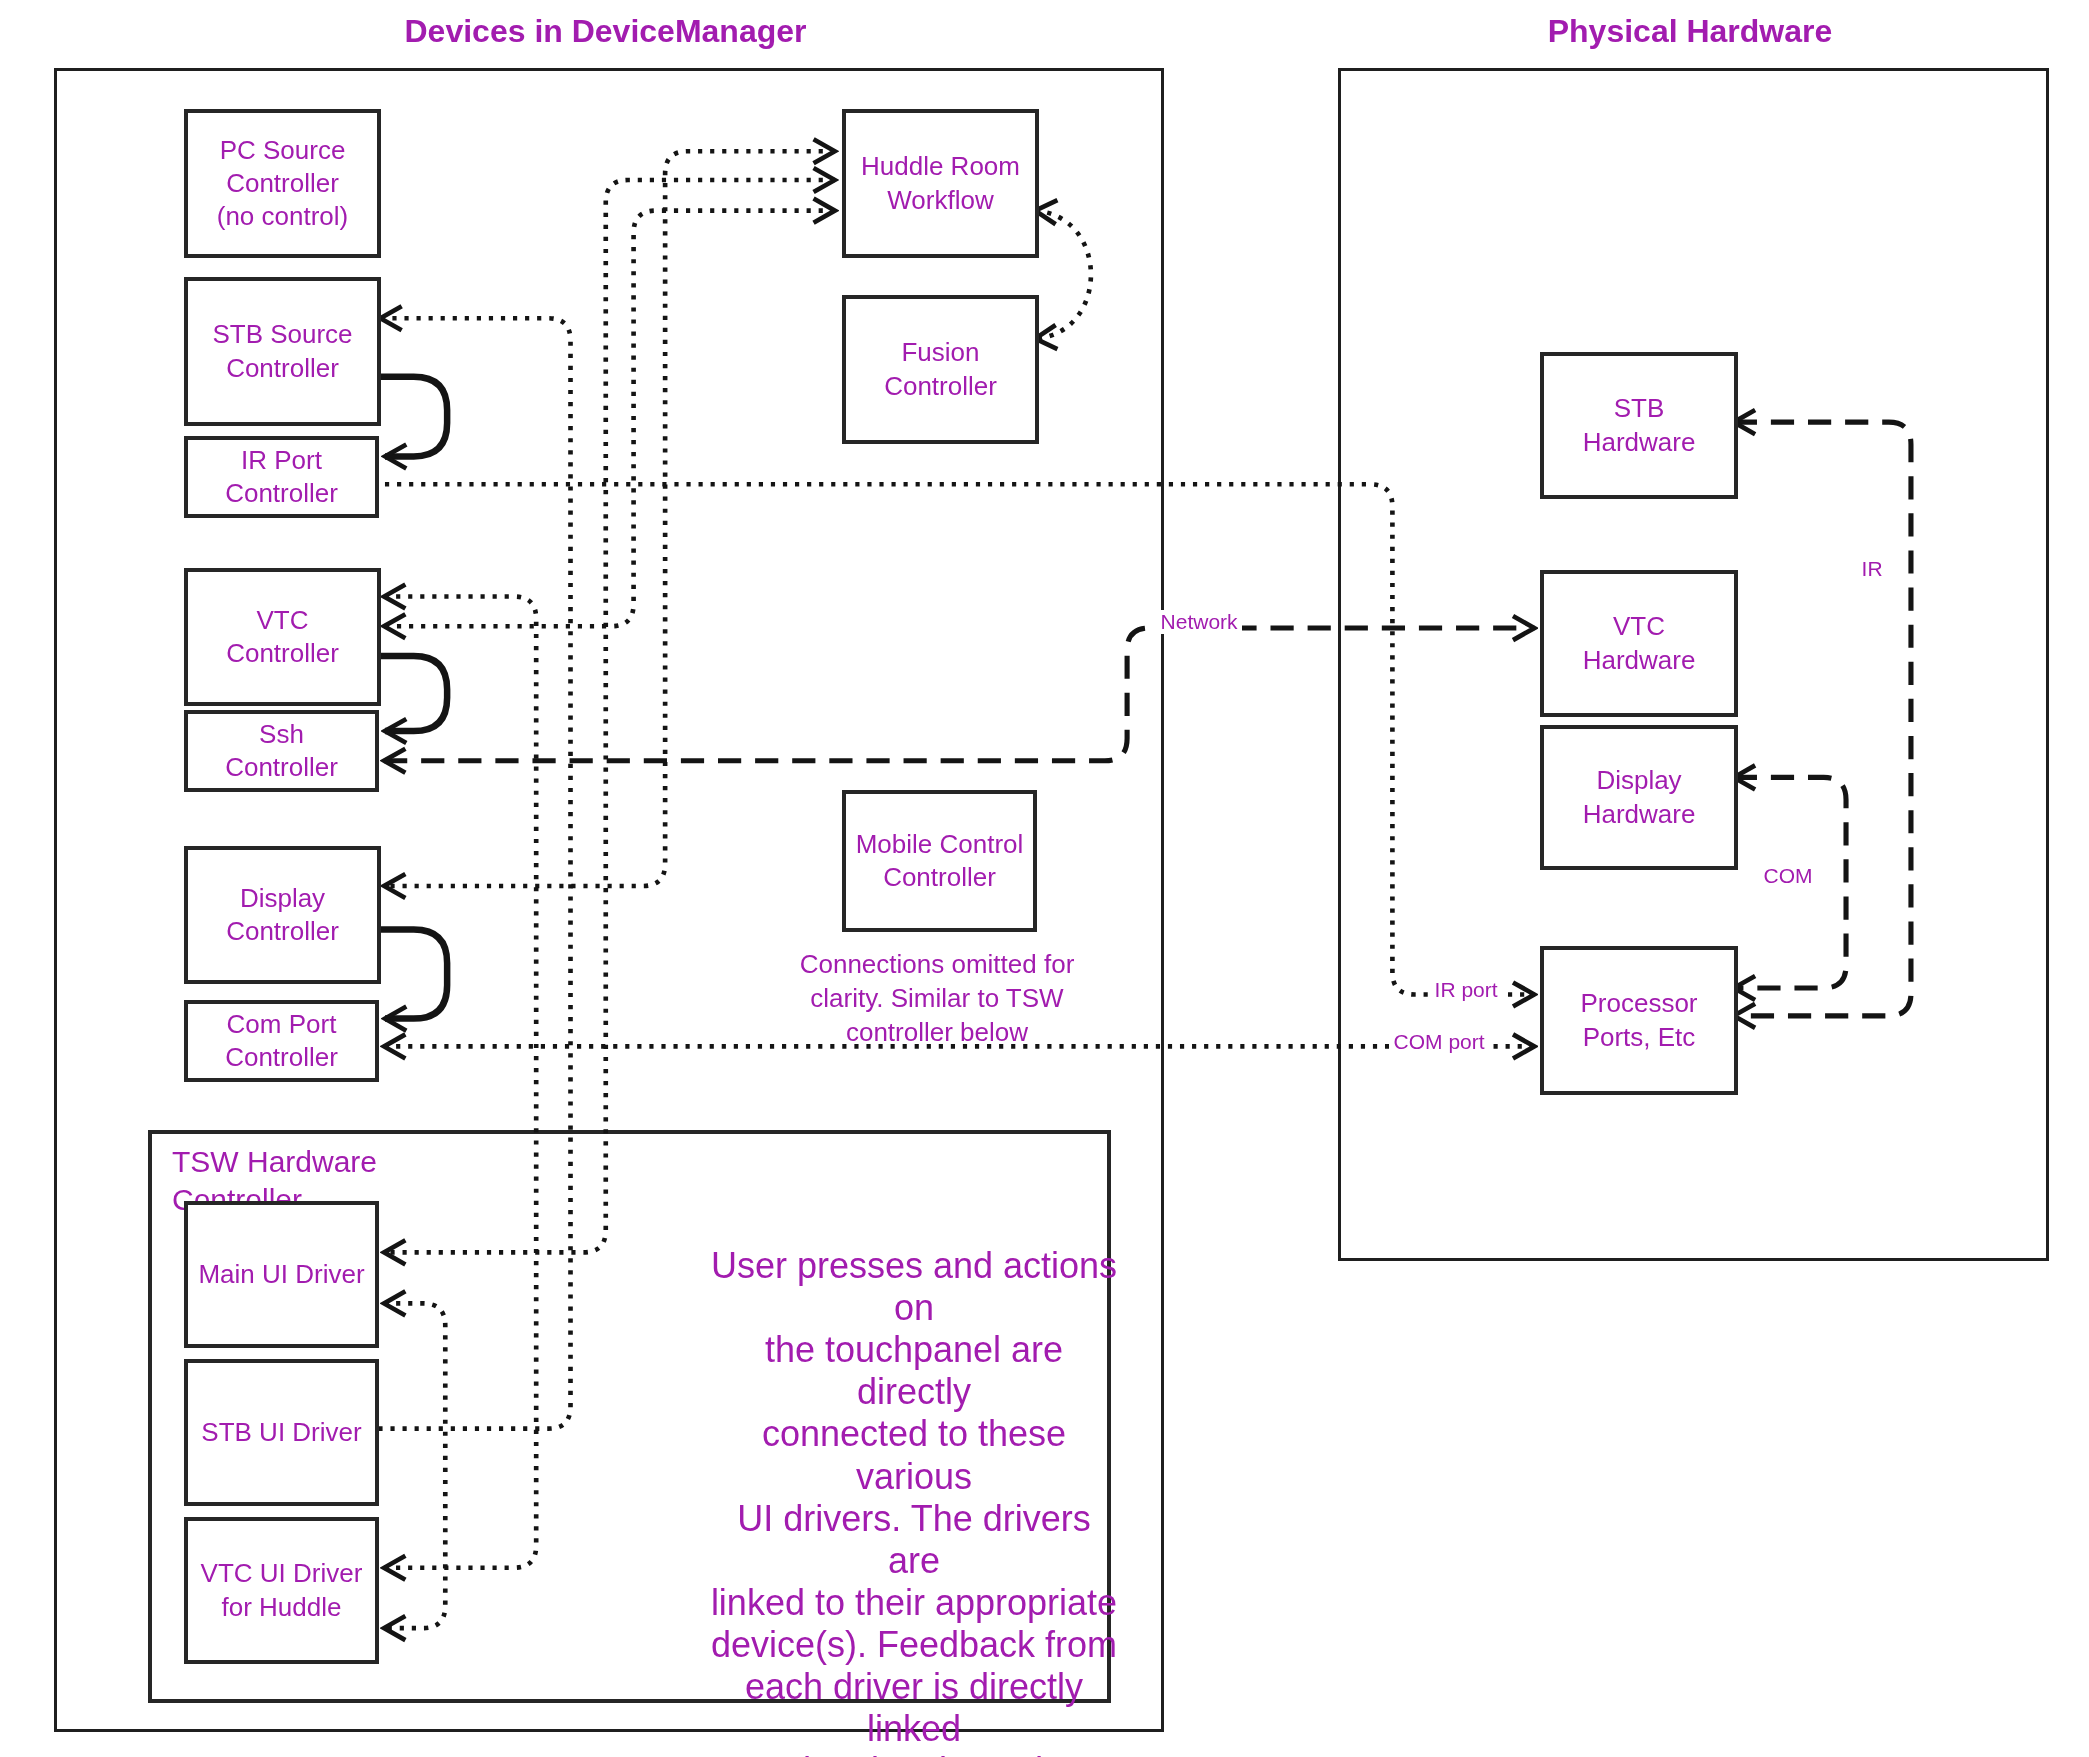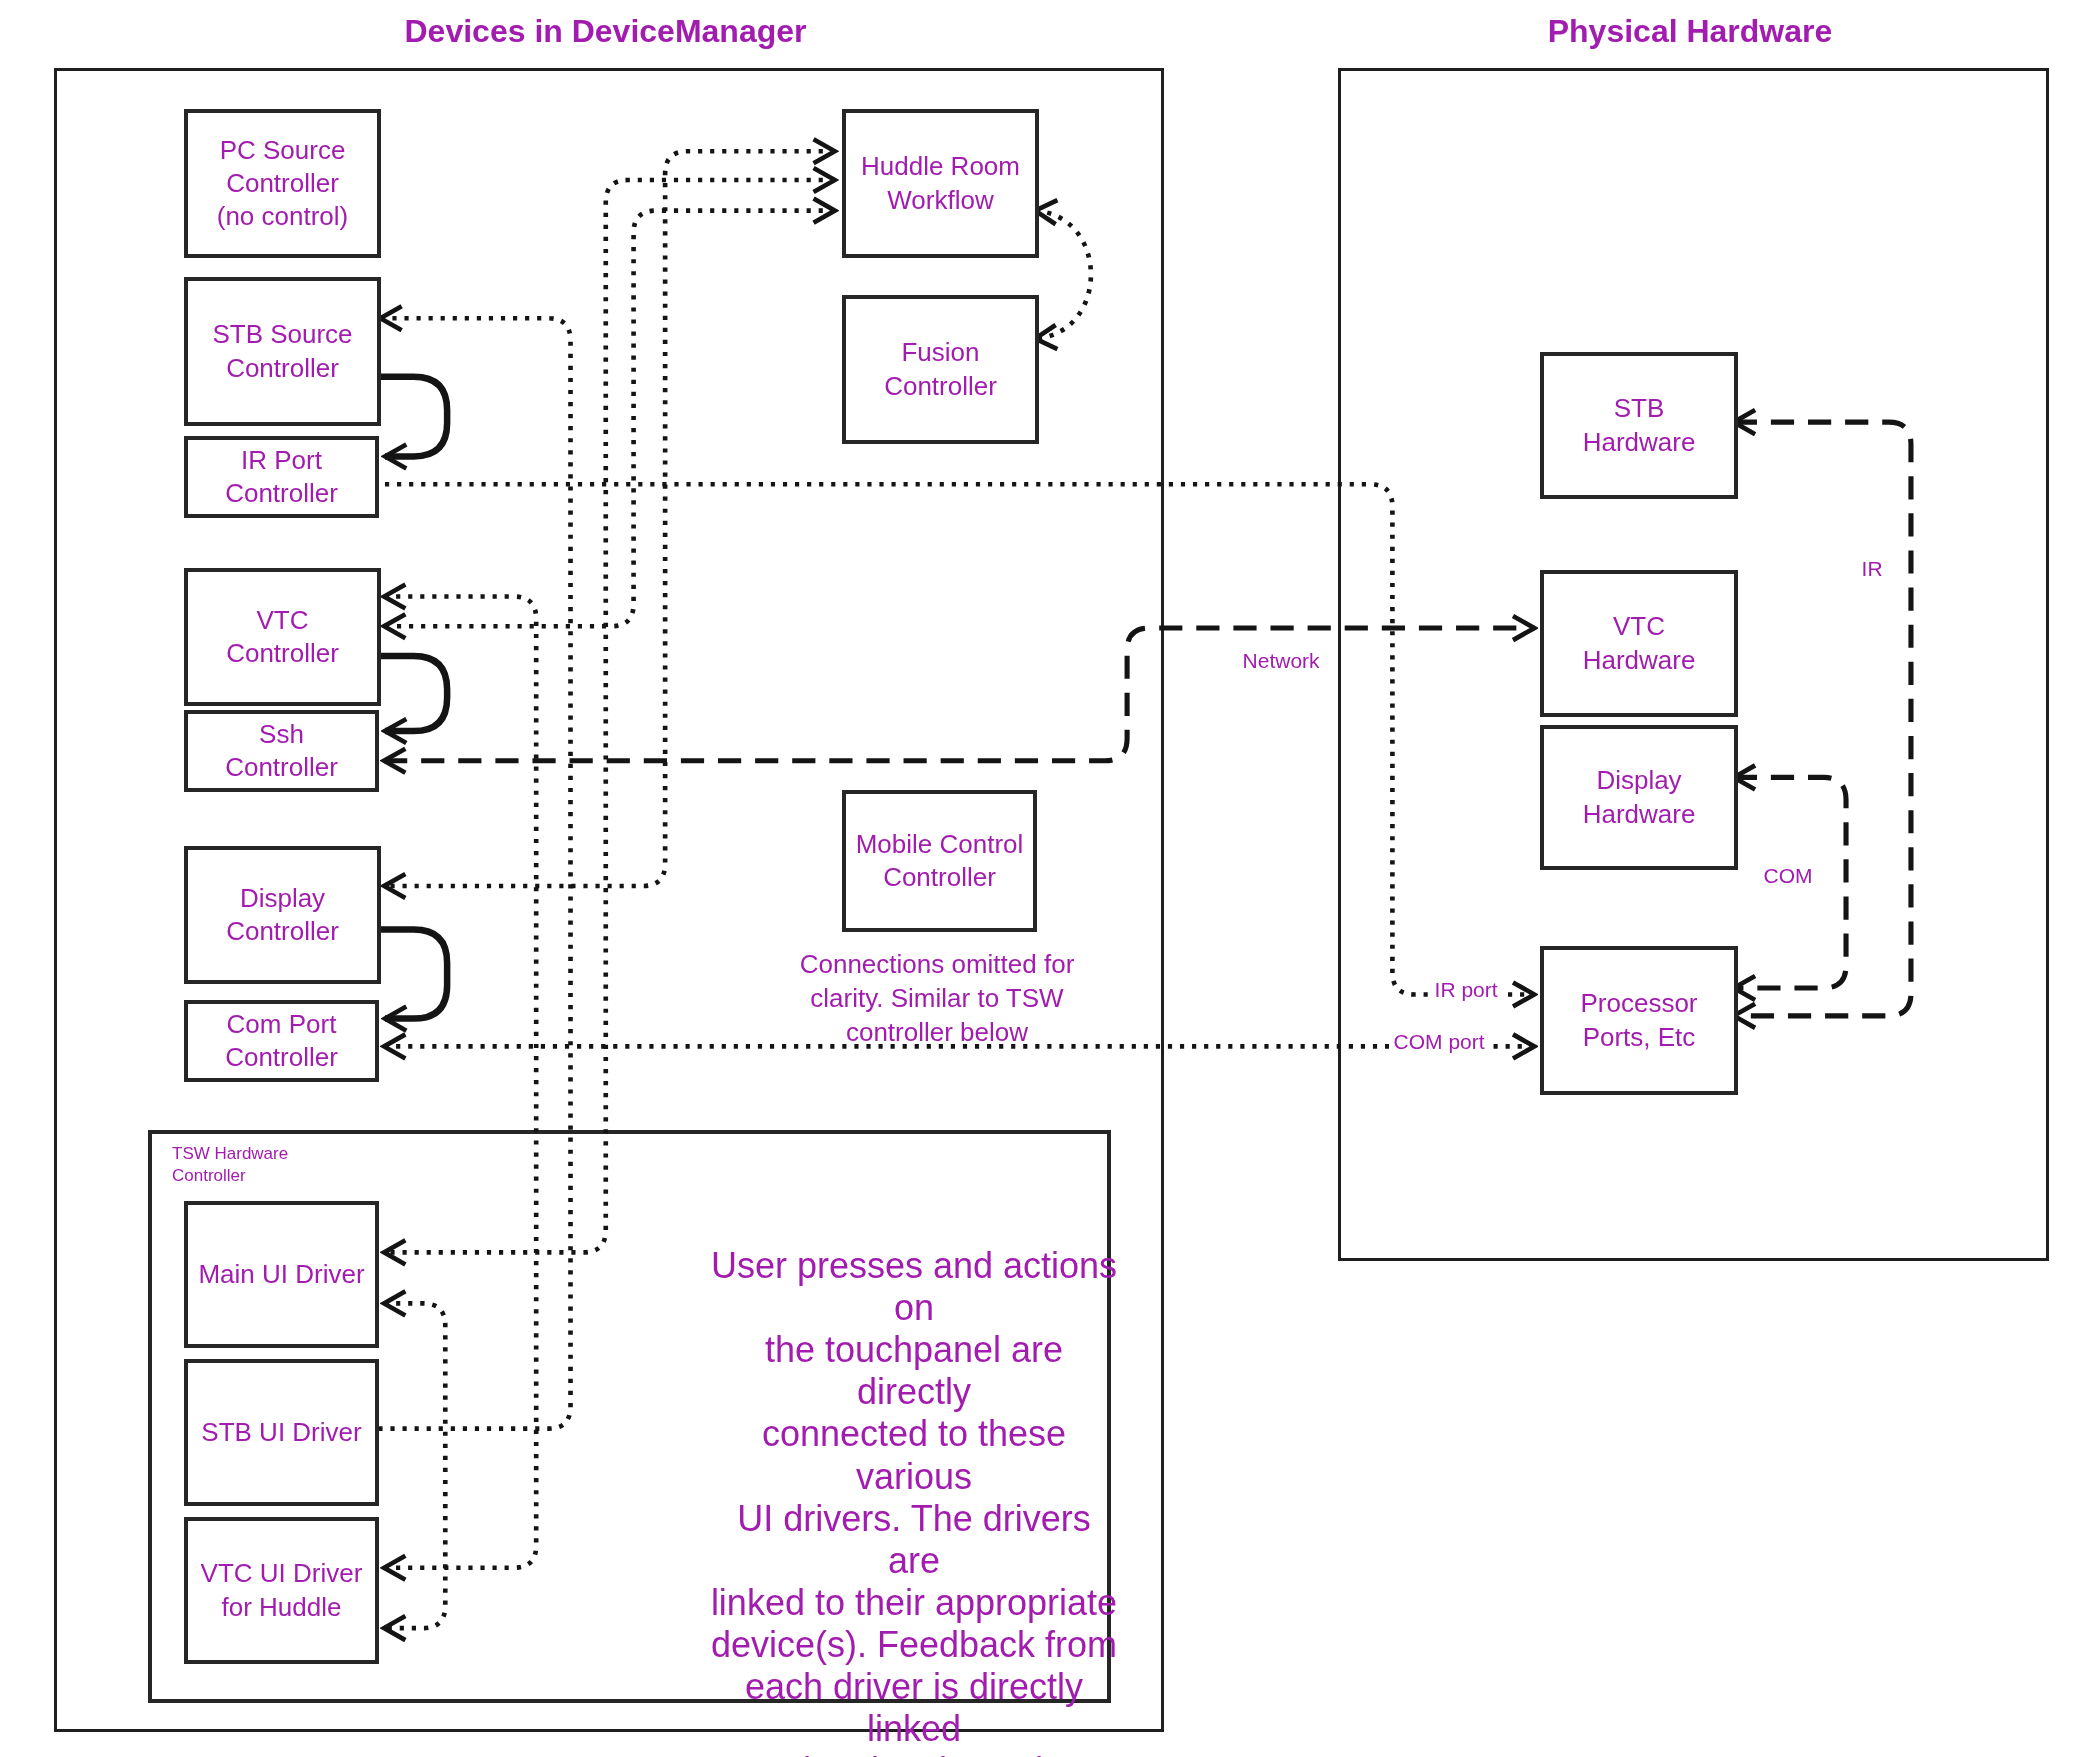--- a/index.html
+++ b/index.html
@@ -7,21 +7,21 @@
          font-family:"Liberation Sans","DejaVu Sans",sans-serif;color:#a21caf;overflow:hidden;}
   .container{position:absolute;border:3.7px solid #1f1f1f;background:transparent;}
   .container-thick{position:absolute;border:4.6px solid #262626;background:transparent;}
   .box{position:absolute;border:4.6px solid #262626;background:#ffffff;
        display:flex;align-items:center;justify-content:center;text-align:center;
        font-size:26px;line-height:1.28;white-space:pre-line;z-index:3;}
   .diagram-title{position:absolute;font-size:32px;font-weight:bold;text-align:center;z-index:3;}
   .float-label{position:absolute;font-size:21px;background:#ffffff;padding:0 4.6px;z-index:4;white-space:nowrap;}
   .note{position:absolute;font-size:26px;line-height:1.3;text-align:center;white-space:pre-line;z-index:3;}
   .para{position:absolute;font-size:36px;line-height:1.17;text-align:center;white-space:pre-line;z-index:3;}
-  .corner-label{position:absolute;font-size:17px;line-height:1.28;text-align:left;white-space:pre-line;z-index:3;}
+  .corner-label{position:absolute;font-size:30px;line-height:1.28;text-align:left;white-space:pre-line;z-index:3;}
   svg#wires{position:absolute;left:0;top:0;z-index:2;}
   svg#wires path{fill:none;stroke:#141414;}
   .dot{stroke-width:5;stroke-dasharray:4.5 8.5;}
   .dash{stroke-width:5.5;stroke-dasharray:25 15;}
   .loop{stroke-width:7;}
 </style>
 </head>
 <body>
 
 <div id="stage">
@@ -108,20 +108,20 @@
 
   <div class="box" style="left:1540px;top:352px;width:190px;height:139px;">STB
 Hardware</div>
   <div class="box" style="left:1540px;top:570px;width:190px;height:139px;">VTC
 Hardware</div>
   <div class="box" style="left:1540px;top:725px;width:190px;height:137px;">Display
 Hardware</div>
   <div class="box" style="left:1540px;top:946px;width:190px;height:141px;">Processor
 Ports, Etc</div>
 
-  <div class="float-label" style="left:1238px;top:610px;margin-top:39px;">Network</div>
+  <div class="float-label" style="left:1156px;top:610px;">Network</div>
   <div class="float-label" style="left:1857px;top:557px;">IR</div>
   <div class="float-label" style="left:1759px;top:864px;">COM</div>
   <div class="float-label" style="left:1430px;top:978px;">IR port</div>
   <div class="float-label" style="left:1389px;top:1030px;">COM port</div>
 
 </div>
 
 
 </body></html>

